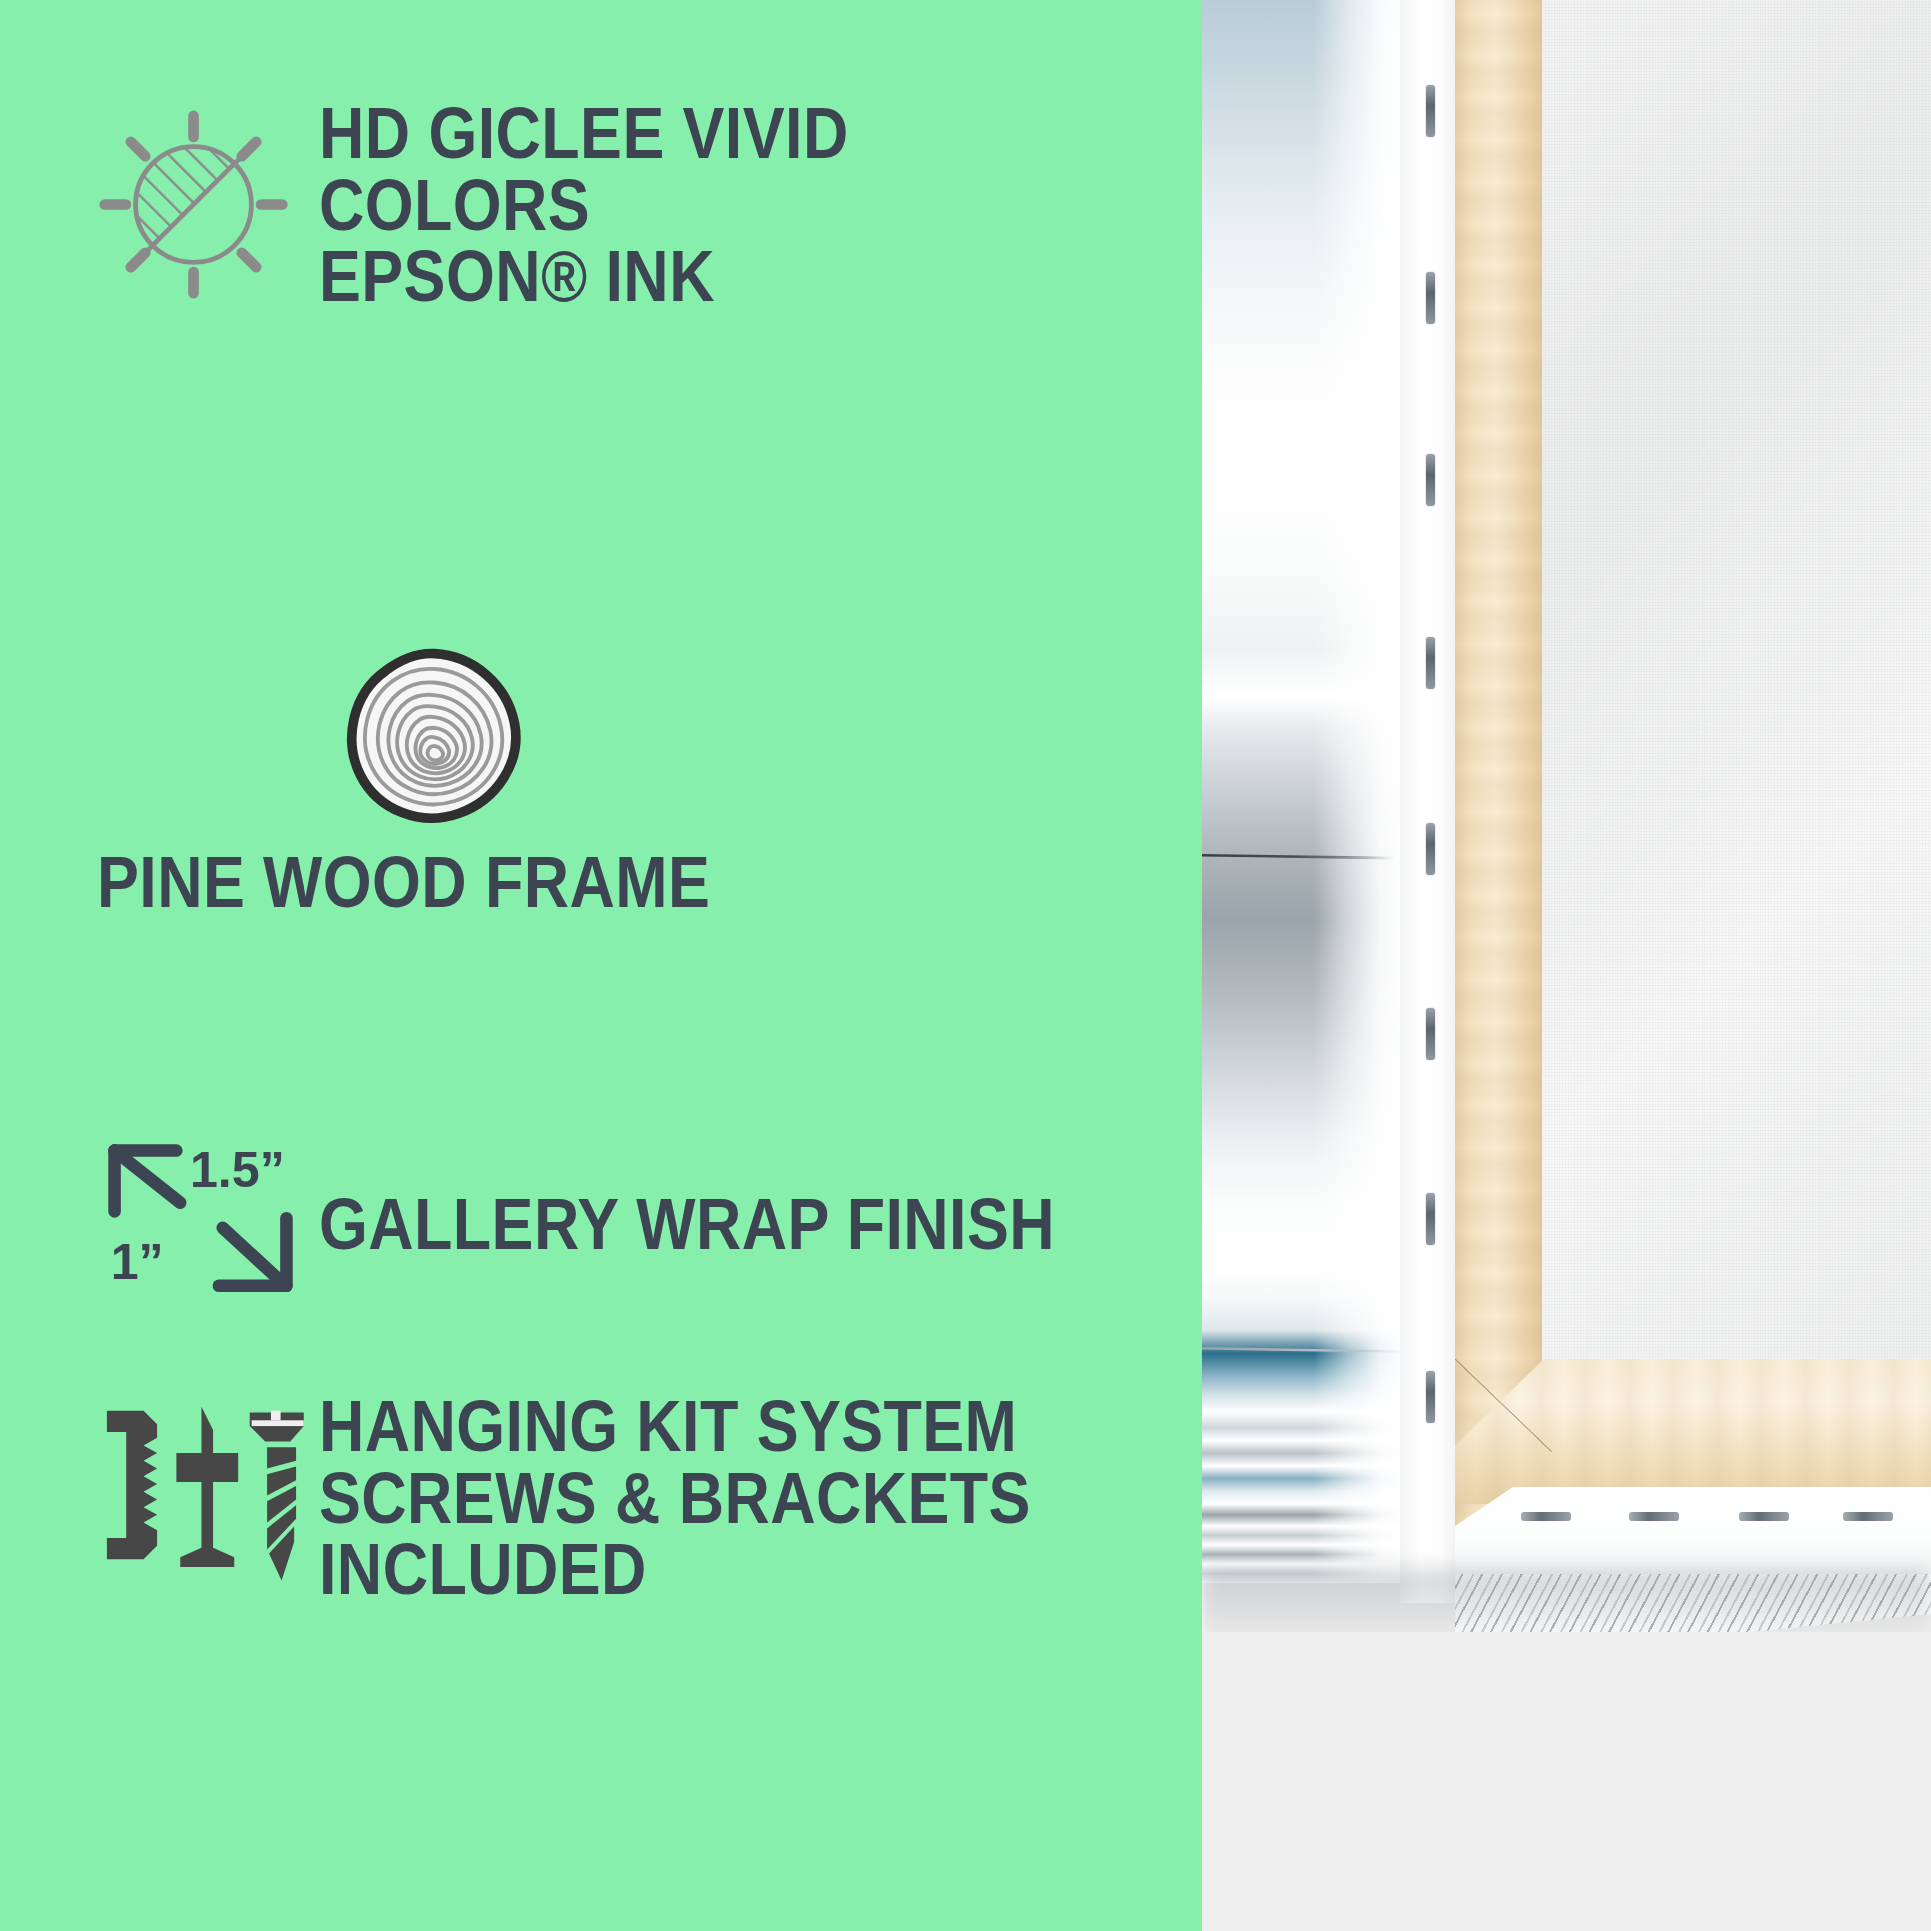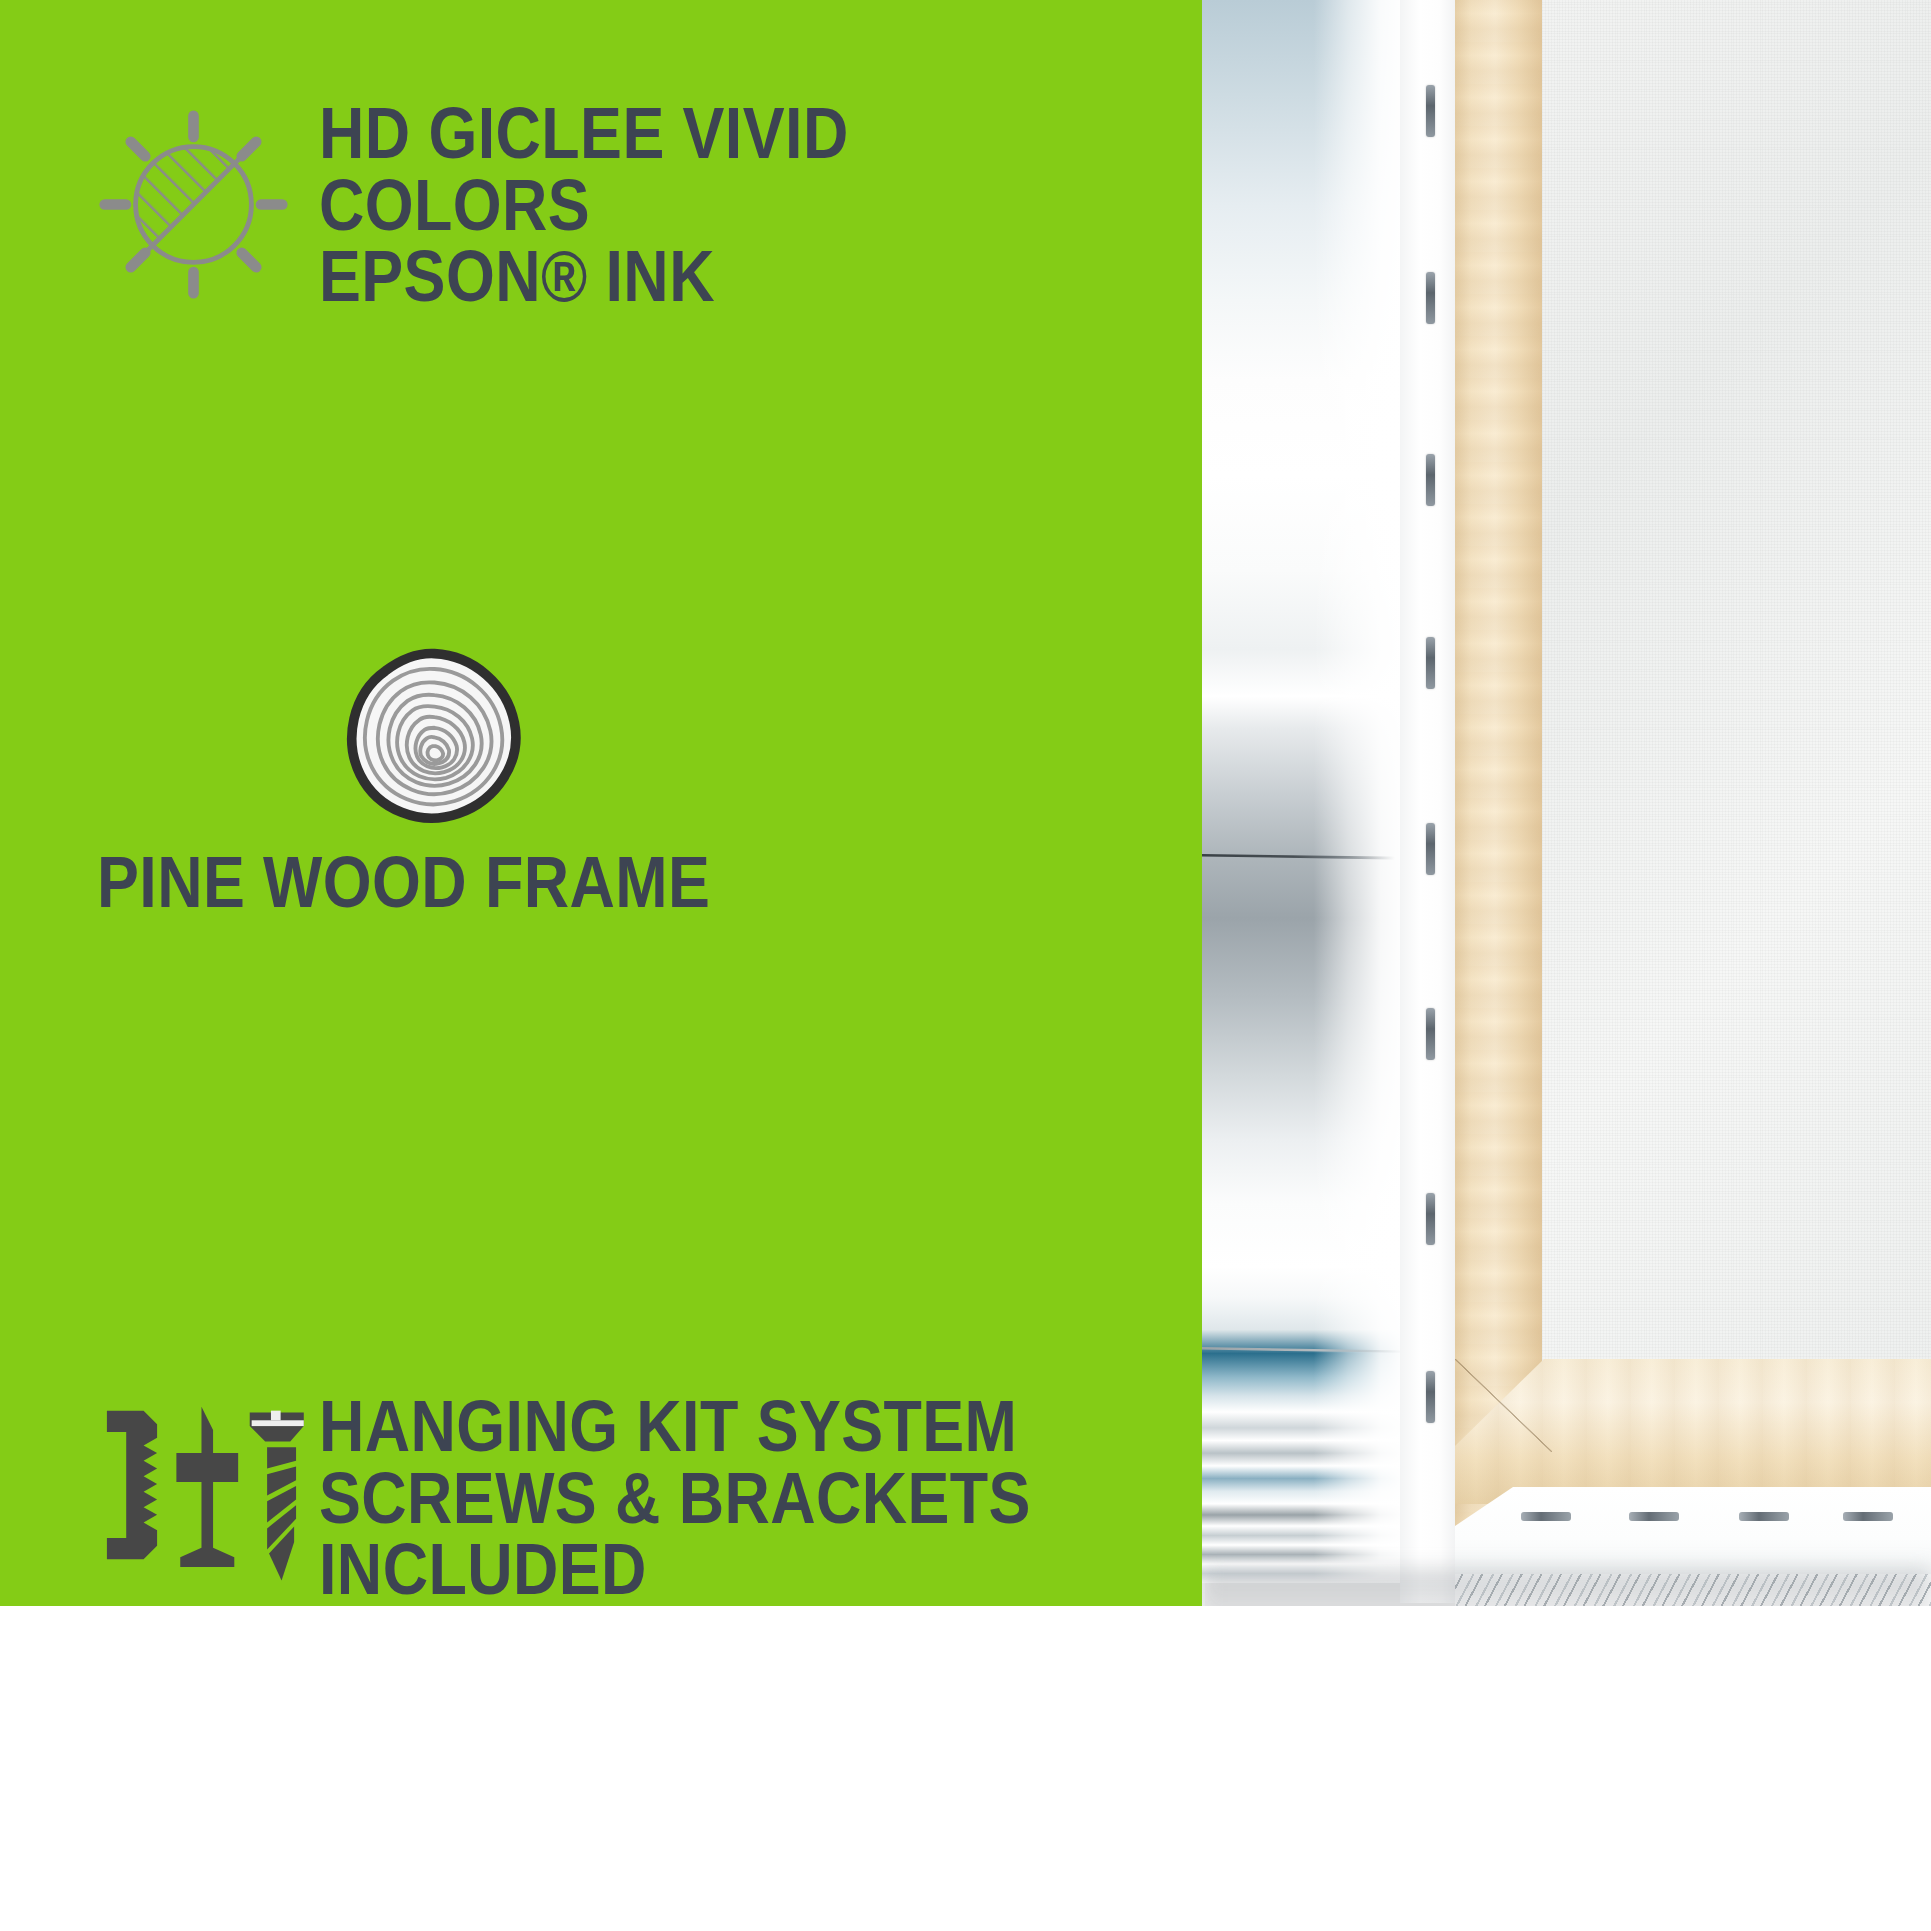--- a/index.html
+++ b/index.html
@@ -3,22 +3,22 @@
 <meta charset="utf-8">
 <style>
   html, body {
     margin: 0;
     padding: 0;
     background: #ffffff;
   }
   #page {
     position: relative;
     width: 1931px;
-    height: 1606px;
-    background: #84cc16;
+    height: 1931px;
+    background: #86efac;
     overflow: hidden;
     font-family: "Liberation Sans", sans-serif;
   }
 
   
   .features {
     position: absolute;
     left: 0;
     top: 0;
     width: 1226px;
@@ -331,20 +331,41 @@
             <path d="M95 87 C106 88 115 96 118 106 C120 116 114 125 103 128 C92 131 81 126 77 117 C73 108 76 95 85 89 C88 87 91 87 95 87 Z"></path>
             <path d="M95 97 C102 98 108 103 110 110 C111 117 107 122 99 124 C91 126 84 122 81 116 C79 110 81 102 87 98 C90 96 92 96 95 97 Z"></path>
             <path d="M96 106 C100 107 103 110 104 114 C104 118 101 120 97 121 C93 121 89 119 88 115 C87 111 89 107 93 106 Z"></path>
           </g>
         </svg>
       </div>
       <div class="feature-label">PINE WOOD FRAME</div>
     </div>
 
 
+    <div class="feature-row" id="row-4">
+      <div class="feature-icon">
+        <svg width="208" height="169" viewBox="0 0 215 175">
+
+          <g stroke="#3d4452" stroke-width="13" stroke-linecap="round" fill="none">
+            <path d="M18 12 L18 75"></path>
+            <path d="M18 12 L82 12" transform="rotate(0)"></path>
+            <path d="M18 12 L86 66"></path>
+          </g>
+          <text x="96" y="50" font-family="'Liberation Sans Narrow','Liberation Sans',sans-serif" font-size="52" font-weight="700" fill="#3d4452">1.5”</text>
+
+          <g stroke="#3d4452" stroke-width="13" stroke-linecap="round" fill="none">
+            <path d="M196 82 L196 152"></path>
+            <path d="M196 152 L126 152"></path>
+            <path d="M130 92 L193 150"></path>
+          </g>
+          <text x="14" y="145" font-family="'Liberation Sans Narrow','Liberation Sans',sans-serif" font-size="52" font-weight="700" fill="#3d4452">1”</text>
+        </svg>
+      </div>
+      <div class="feature-label">GALLERY WRAP FINISH</div>
+    </div>
 
     <div class="feature-row" id="row-5">
       <div class="feature-icon">
         <svg width="208" height="193" viewBox="0 0 215 200">
           <g fill="#474747">
 
             <path d="M10 10 L48 10 L62 24 L62 38
                      L48 46 L62 54 L48 62 L62 70 L48 78 L62 86
                      L48 94 L62 102 L48 110 L62 118 L48 126 L62 134
                      L62 150 L48 164 L10 164 L10 142 L30 142 L30 32 L10 32 Z"></path>

